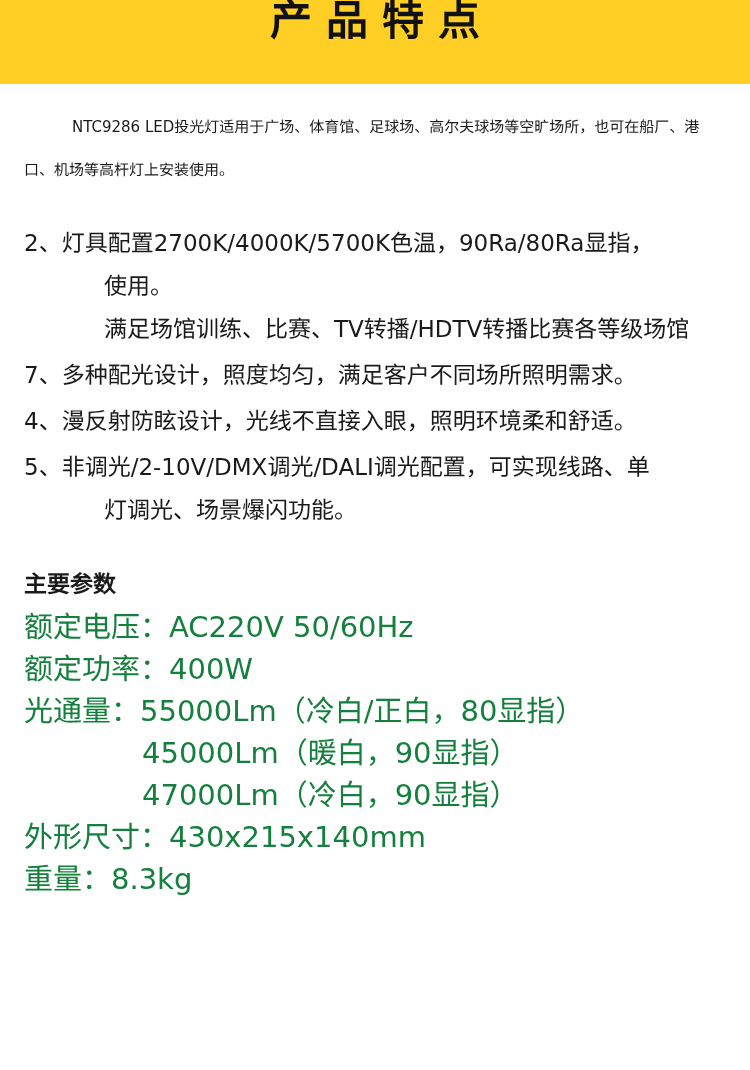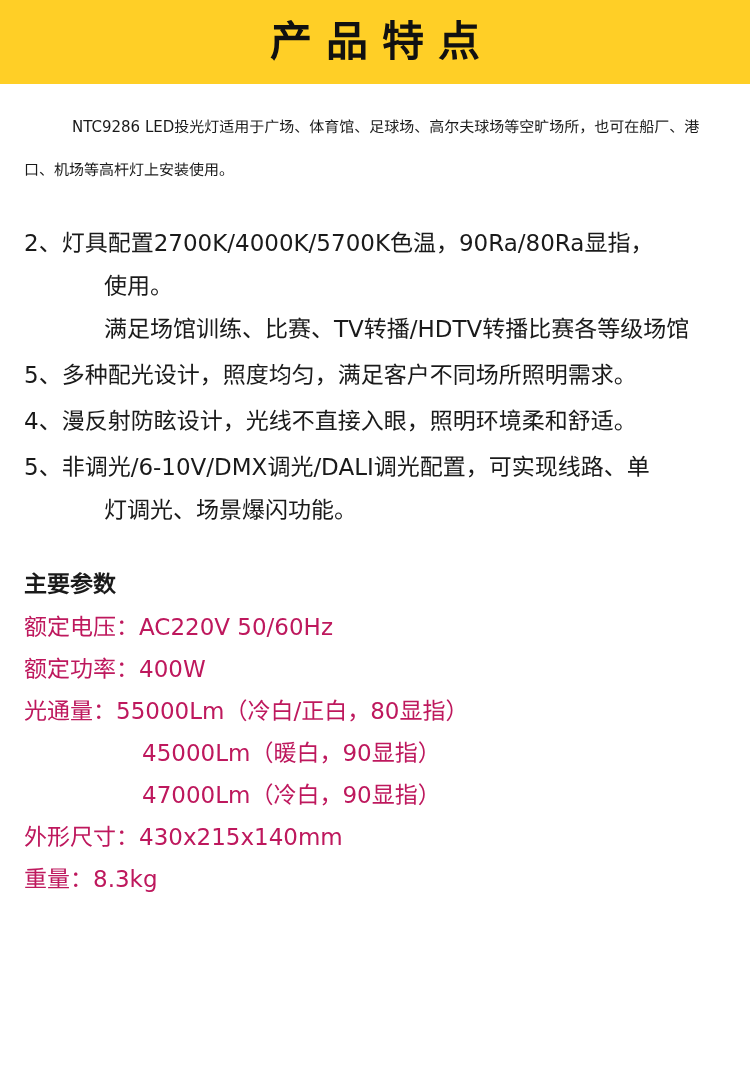--- a/index.html
+++ b/index.html
@@ -21,21 +21,20 @@
     position: relative;
     box-sizing: border-box;
   }
 
   
   .header-banner {
     width: 750px;
     height: 84px;
     background: #ffcf26;
     display: flex;
-    align-items: center;
     justify-content: center;
     box-sizing: border-box;
   }
   .header-title {
     font-size: 42px;
     line-height: 1;
     font-weight: 700;
     letter-spacing: 14px;
     text-indent: 14px;
     color: #111111;
@@ -80,23 +79,23 @@
     margin-top: 32px;
   }
   .spec-heading {
     font-size: 23px;
     line-height: 40px;
     color: #1a1a1a;
     margin: 0 0 2px 0;
     font-weight: bold;
   }
   .spec-row {
-    font-size: 23px;
+    font-size: 29px;
     line-height: 42px;
-    color: #be185d;
+    color: #15803d;
     margin: 0;
     white-space: pre;
   }
   .spec-row.indent {
     padding-left: 118px;
   }
 </style>
 </head>
 <body>
 
@@ -110,27 +109,27 @@
 
     <p class="intro">NTC9286 LED投光灯适用于广场、体育馆、足球场、高尔夫球场等空旷场所，也可在船厂、港口、机场等高杆灯上安装使用。</p>
 
     <ul class="feature-list">
       <li class="feature-item">
         <span>2、灯具配置2700K/4000K/5700K色温，90Ra/80Ra显指，</span>
         <span class="cont">使用。</span>
         <span class="cont">满足场馆训练、比赛、TV转播/HDTV转播比赛各等级场馆</span>
       </li>
       <li class="feature-item">
-        <span>5、多种配光设计，照度均匀，满足客户不同场所照明需求。</span>
+        <span>7、多种配光设计，照度均匀，满足客户不同场所照明需求。</span>
       </li>
       <li class="feature-item">
         <span>4、漫反射防眩设计，光线不直接入眼，照明环境柔和舒适。</span>
       </li>
       <li class="feature-item">
-        <span>5、非调光/6-10V/DMX调光/DALI调光配置，可实现线路、单</span>
+        <span>5、非调光/2-10V/DMX调光/DALI调光配置，可实现线路、单</span>
         <span class="cont">灯调光、场景爆闪功能。</span>
       </li>
     </ul>
 
     <div class="spec-block">
       <div class="spec-heading">主要参数</div>
       <div class="spec-row">额定电压：AC220V 50/60Hz</div>
       <div class="spec-row">额定功率：400W</div>
       <div class="spec-row">光通量：55000Lm（冷白/正白，80显指）</div>
       <div class="spec-row indent">45000Lm（暖白，90显指）</div>

